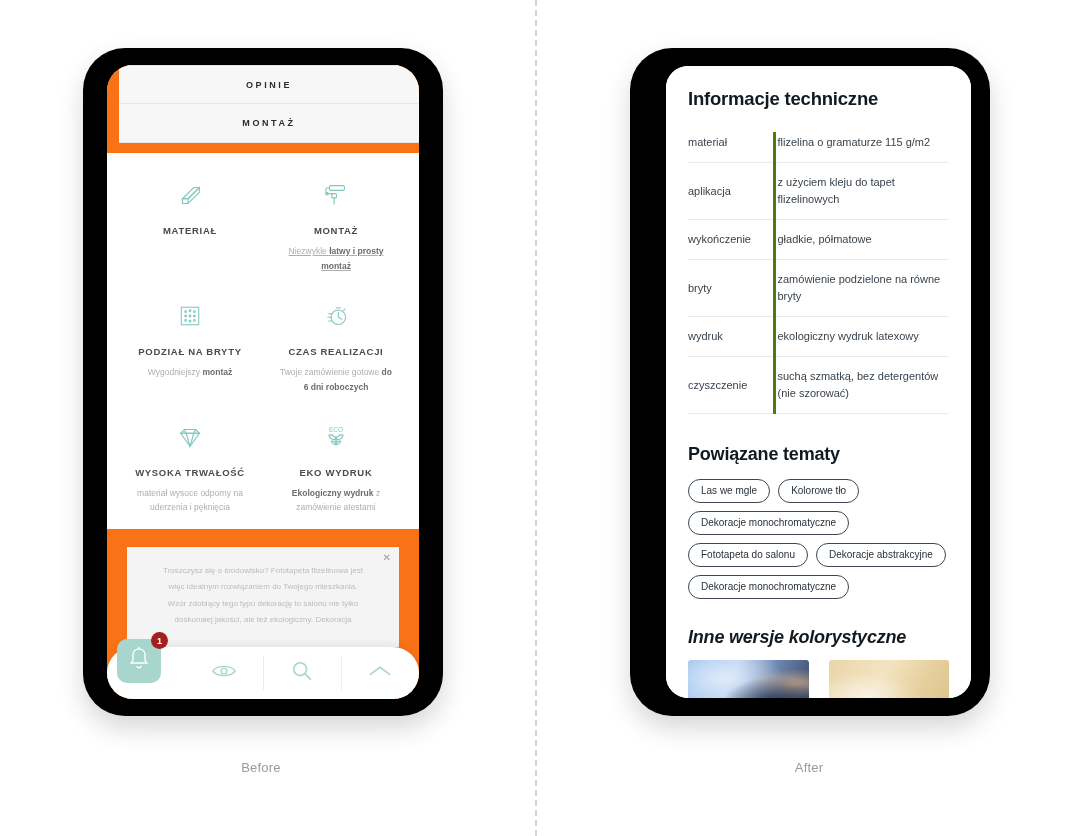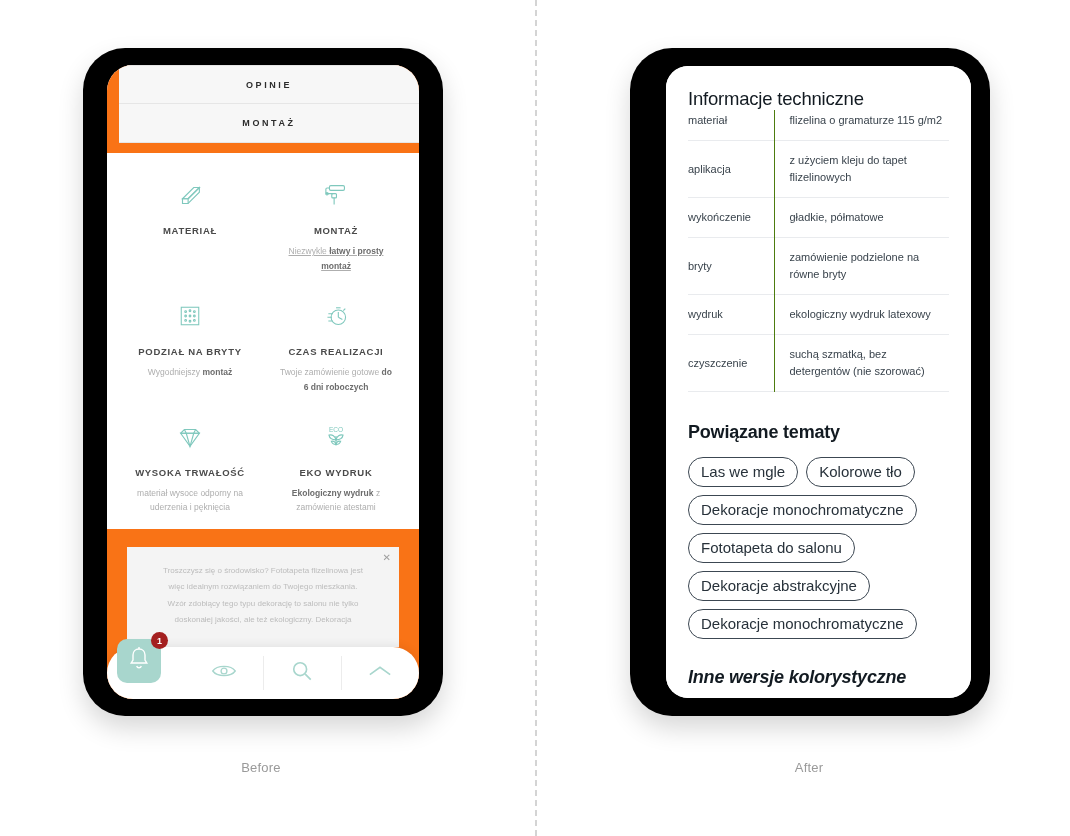--- a/index.html
+++ b/index.html
@@ -121,42 +121,42 @@
     font-size: 9px; font-weight: 700;
     display: flex; align-items: center; justify-content: center;
   }
 
   
   .r-inner {
     position: absolute; inset: 0; background: #fff;
     padding: 22px 22px 0 22px;
   }
   .r-h1 {
-    font-size: 18.5px; font-weight: 400; color: #121a21;
-    letter-spacing: -.2px; 
+    font-size: 18.5px; font-weight: 700; color: #121a21;
+    letter-spacing: -.2px; margin-bottom: 22px;
   }
   .spectable { width: 100%; border-collapse: collapse; }
   .spectable tr { border-bottom: 1px solid #e9ebee; }
   .spectable tr:first-child td { padding-top: 2px; }
   .spectable td {
     font-size: 11px; color: #39434c; line-height: 1.55;
     padding: 11px 0;
     vertical-align: middle;
   }
   .spectable td.k { width: 86px; padding-right: 10px; color: #39434c; }
-  .spectable td.v { border-left: 1px solid #4d7c0f; padding-left: 15px; }
+  .spectable td.v { border-left: 3px solid #4d7c0f; padding-left: 2px; }
 
   .r-h2 {
     font-size: 18px; font-weight: 700; color: #121a21;
     letter-spacing: -.2px; margin: 30px 0 14px 0;
   }
   .chips { display: flex; flex-wrap: wrap; gap: 8px; }
   .chip {
     border: 1px solid #3c4752; border-radius: 20px;
-    padding: 5px 12px 6px; font-size: 15px; color: #27313a;
+    padding: 5px 12px 6px; font-size: 10px; color: #27313a;
     white-space: nowrap; background: #fff;
   }
   .r-h3 {
     font-size: 18px; font-weight: 700; color: #121a21;
     letter-spacing: -.2px; margin: 28px 0 12px 0; font-style: italic;
   }
   .swatches { display: flex; gap: 20px; }
   .sw { width: 160px; height: 60px; border-radius: 3px; }
   .sw1 {
     background:

